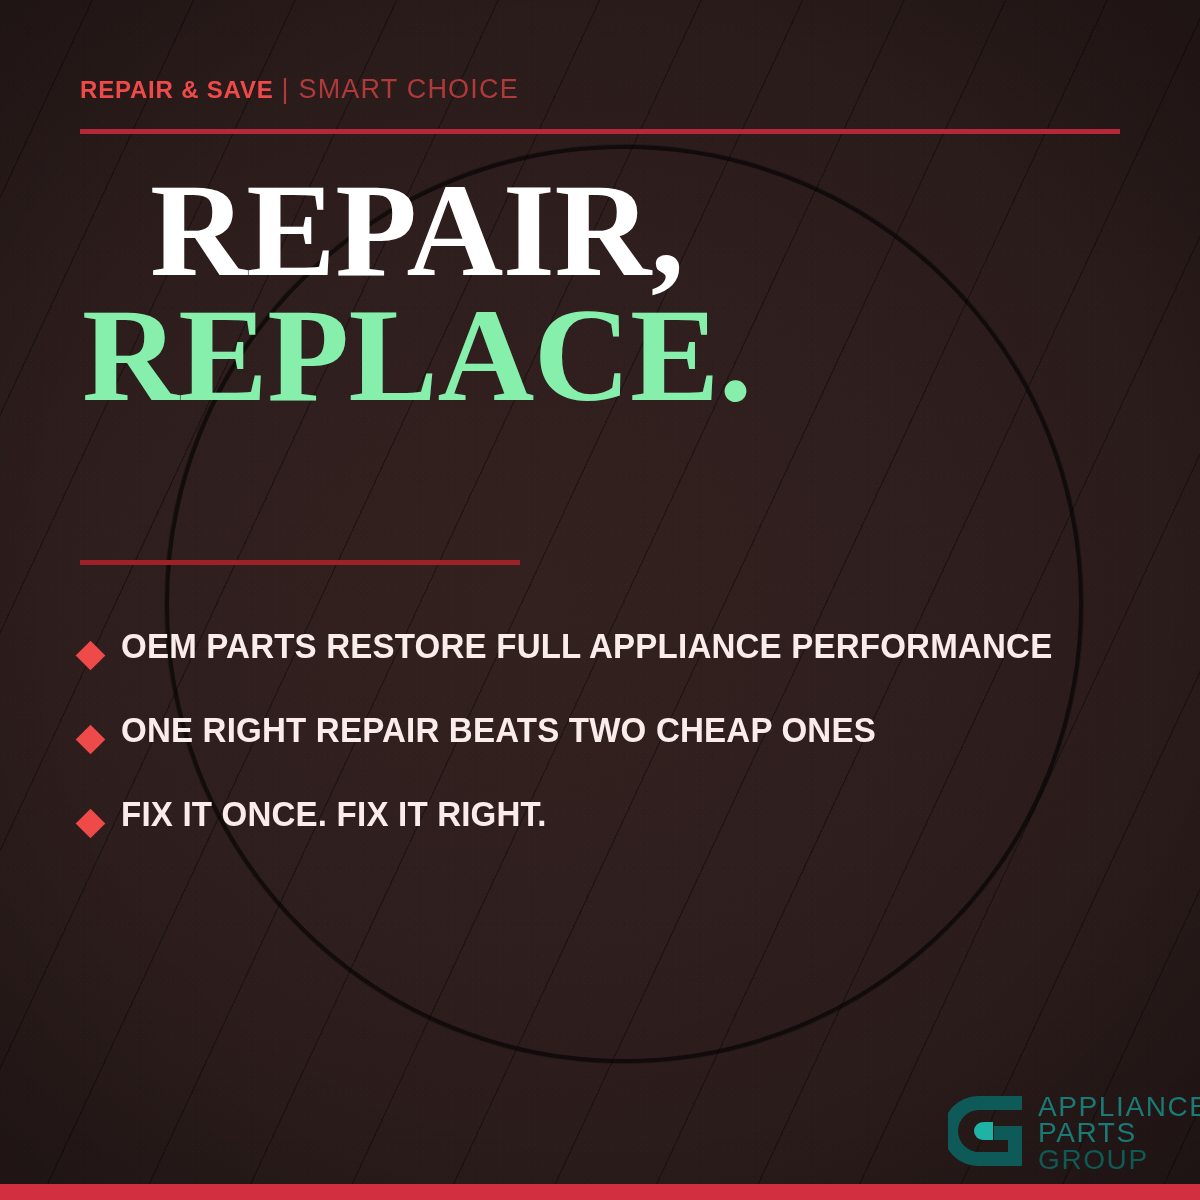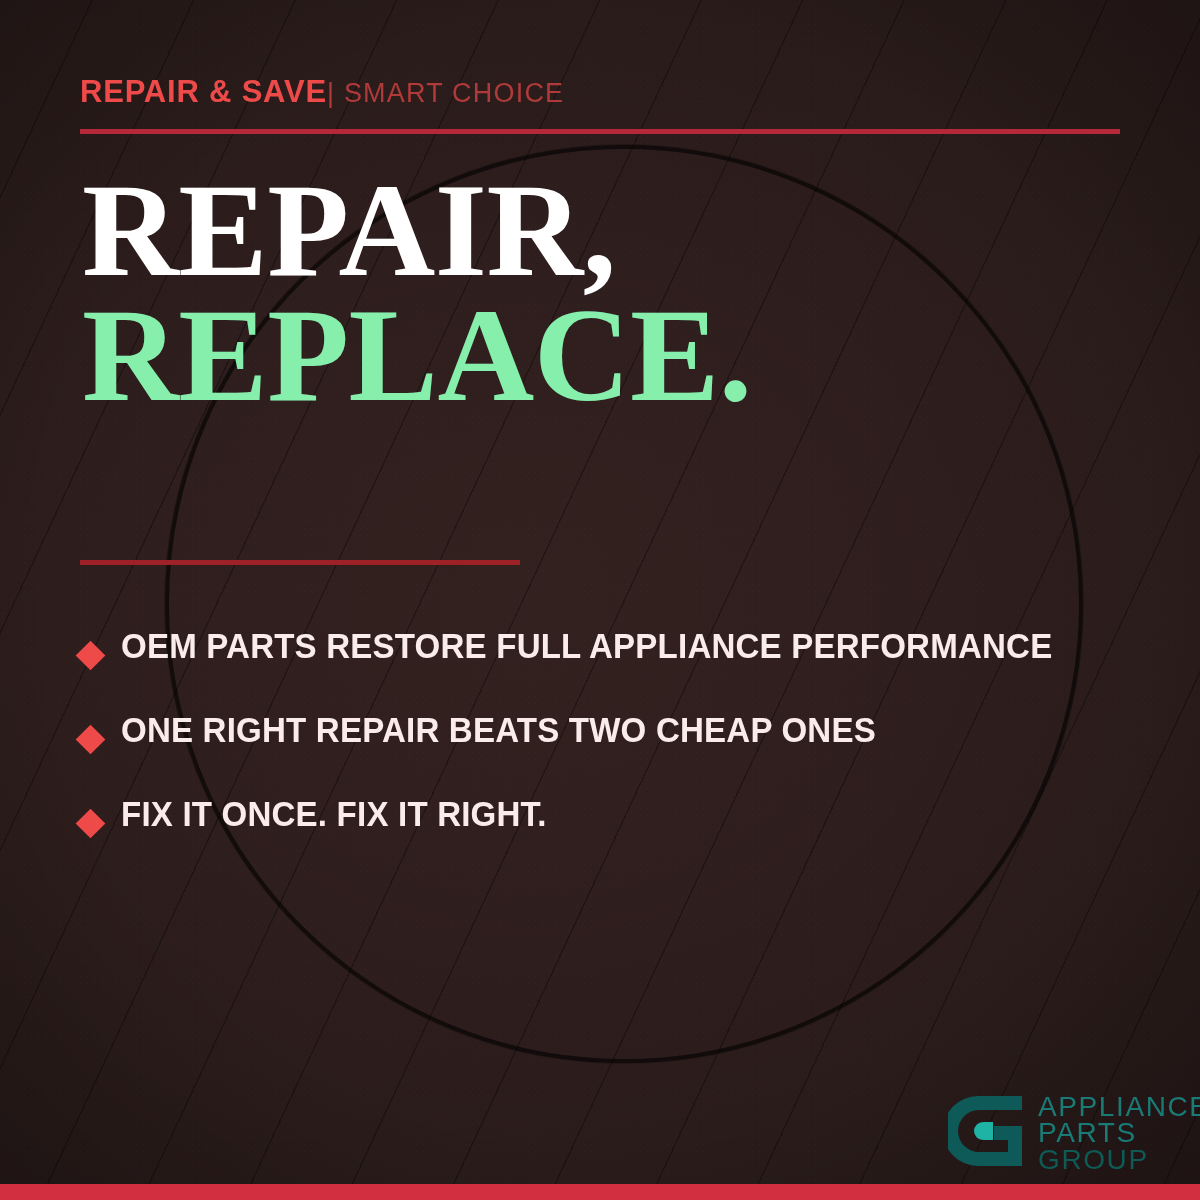--- a/index.html
+++ b/index.html
@@ -71,30 +71,31 @@
   }
 
   .kicker {
     position: absolute;
     left: 80px;
     top: 74px;
     white-space: nowrap;
     letter-spacing: 0.4px;
   }
   .kicker-main {
-    font-size: 31px;
+    font-size: 24px;
     font-weight: bold;
     color: #ef4a4a;
     letter-spacing: 0.8px;
   }
   .kicker-sub {
     font-size: 27px;
     font-weight: normal;
     color: #b03a3a;
     letter-spacing: 1.2px;
+    margin-left: 8px;
   }
 
   .rule-top {
     position: absolute;
     left: 80px;
     top: 129px;
     width: 1040px;
     height: 5px;
     background: #b4283a;
   }
@@ -102,20 +103,21 @@
   .headline {
     position: absolute;
     left: 82px;
     top: 168px;
     font-family: "Liberation Serif", serif;
     font-weight: bold;
     font-size: 134px;
     line-height: 0.935;
     color: #ffffff;
     letter-spacing: -0.5px;
+    text-align: center;
   }
   .headline .ln { display: block; white-space: nowrap; }
   .headline .accent { color: #86efac; }
 
   .rule-mid {
     position: absolute;
     left: 80px;
     top: 560px;
     width: 440px;
     height: 5px;

